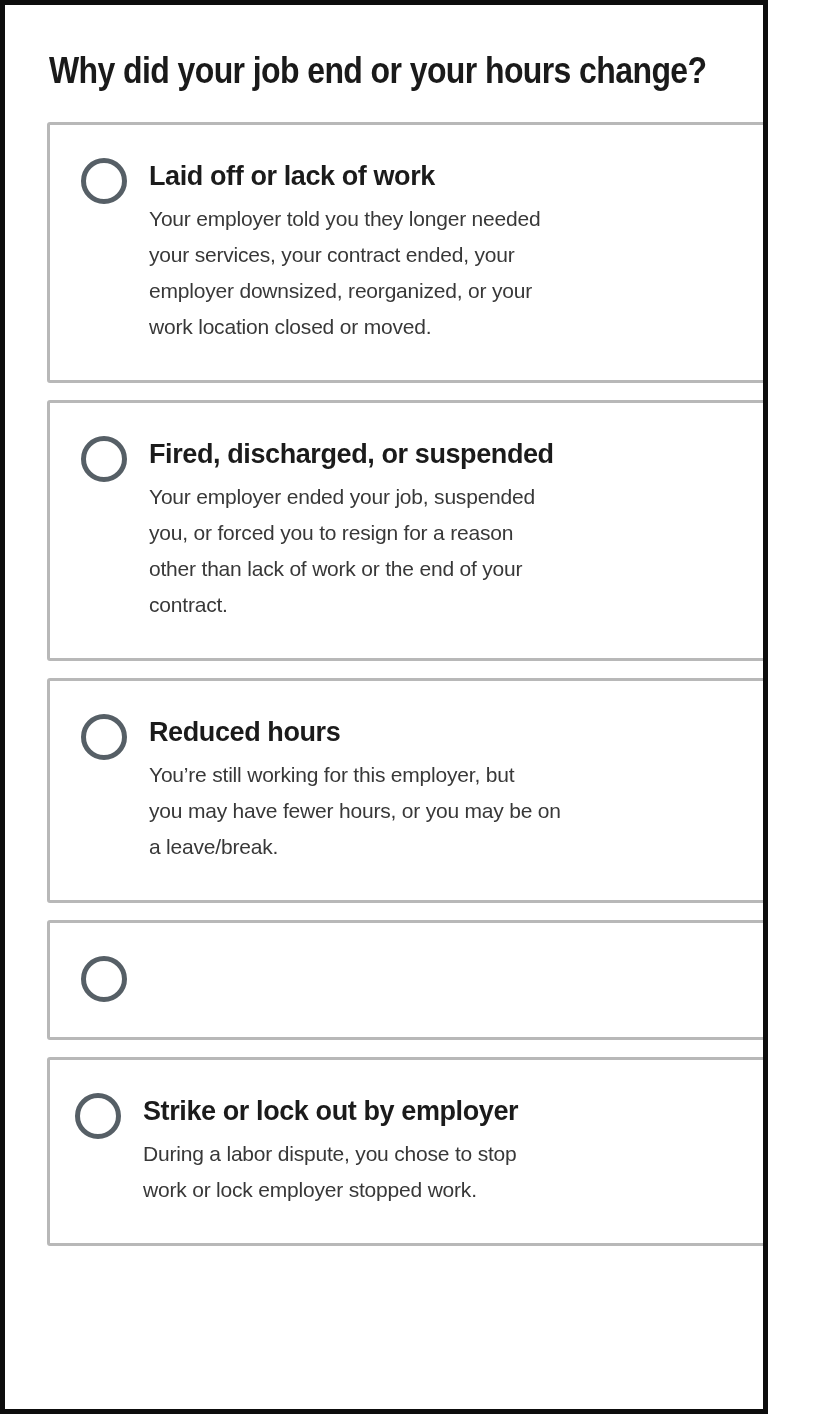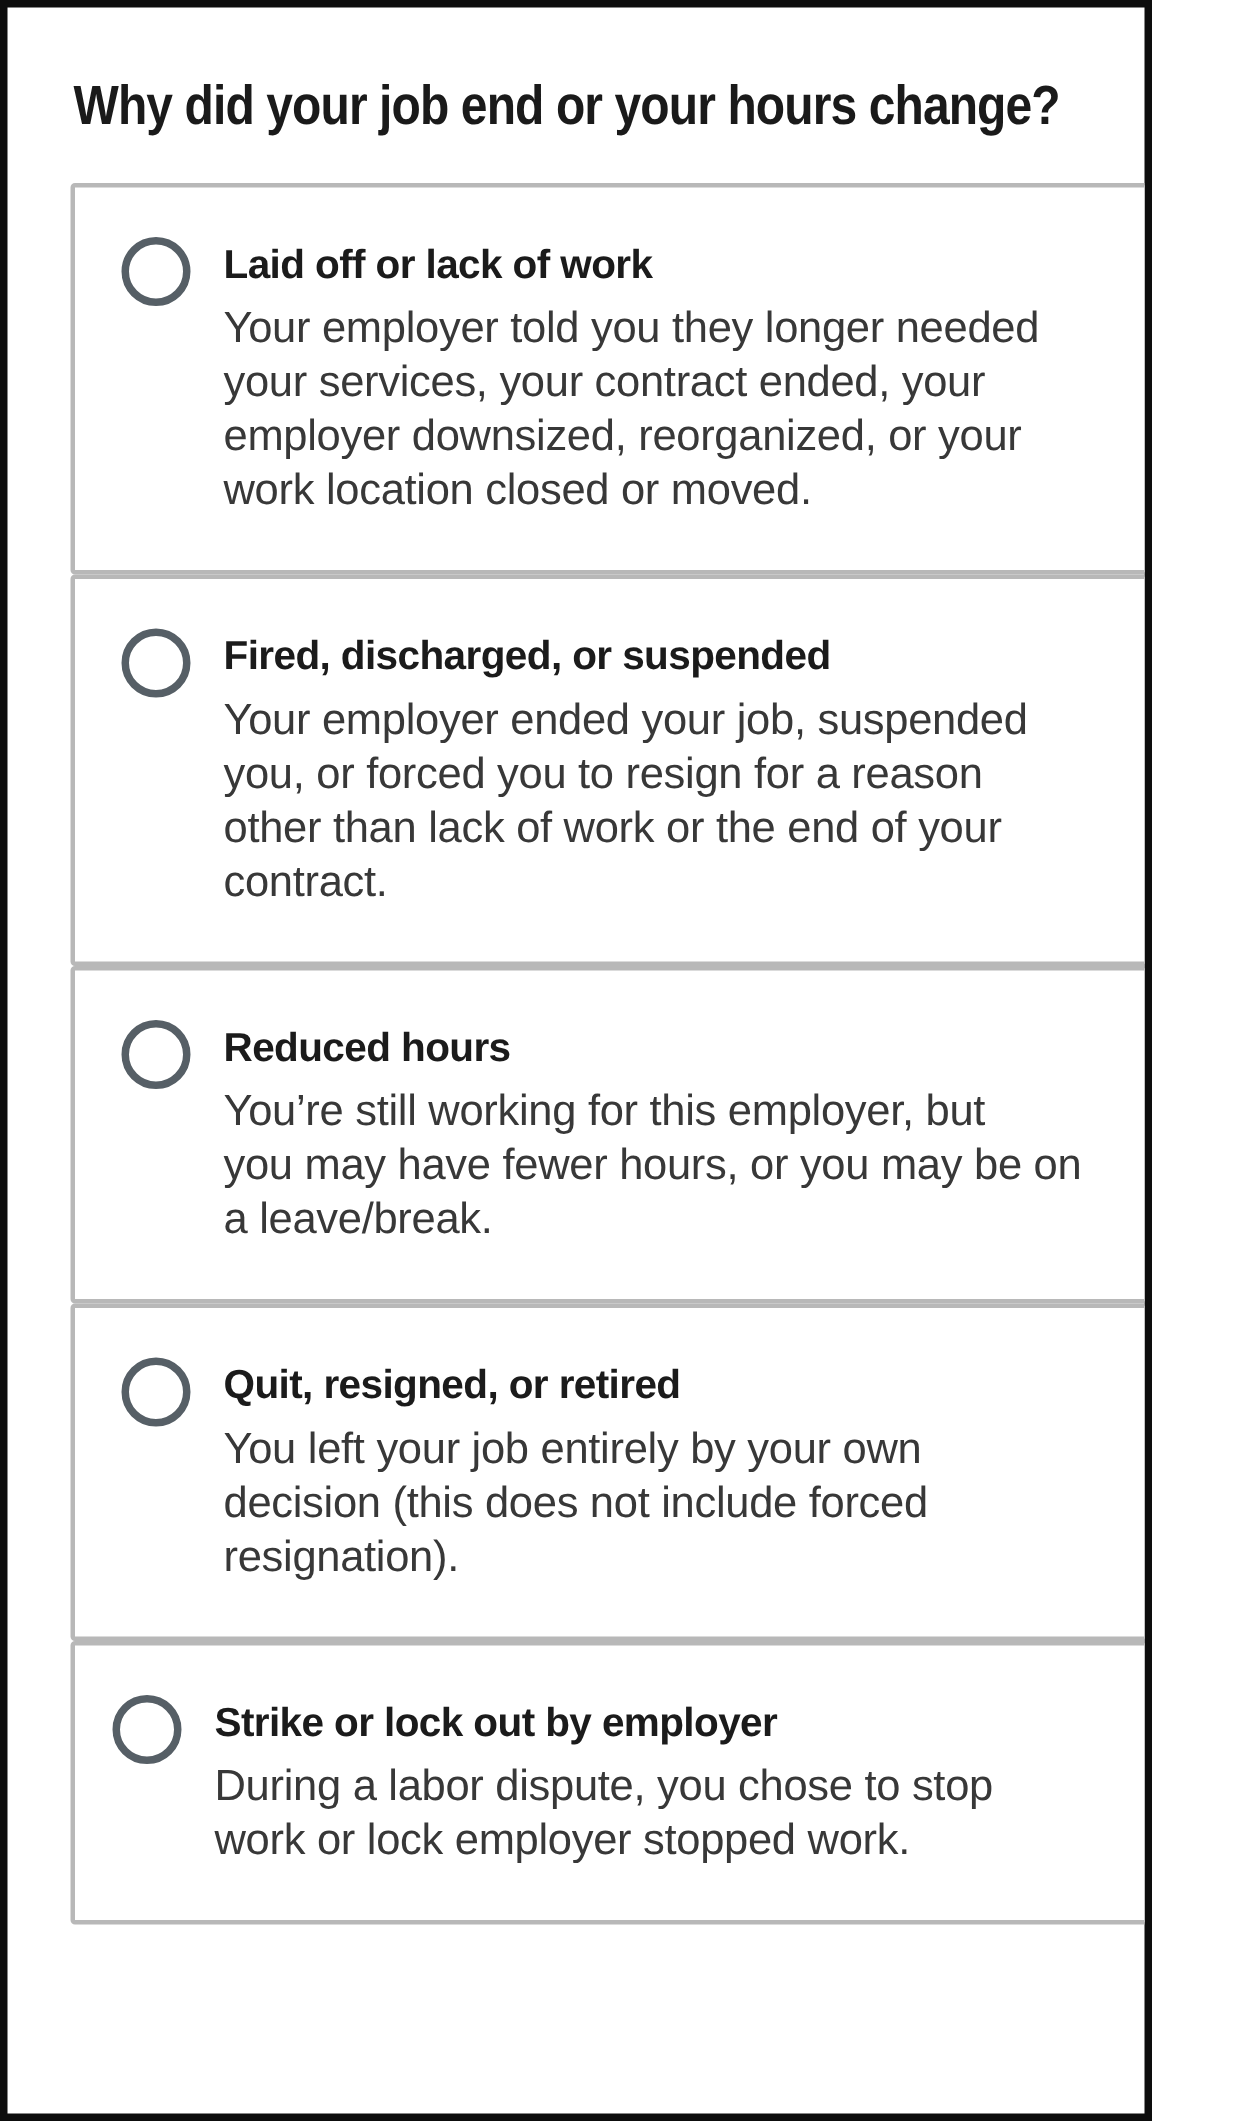--- a/index.html
+++ b/index.html
@@ -33,20 +33,21 @@
   }
   .card {
     box-sizing: border-box;
     display: flex;
     align-items: flex-start;
     width: 743px;
     background: #ffffff;
     border: 3px solid #b8b8b8;
     border-radius: 3px;
     padding: 33px 24px 35px 31px;
+    margin-bottom: 17px;
     cursor: pointer;
   }
   .card:last-child { margin-bottom: 0; padding-left: 25px; }
   .radio {
     flex: 0 0 auto;
     box-sizing: border-box;
     width: 46px;
     height: 46px;
     border: 5px solid #565f66;
     border-radius: 50%;
@@ -58,21 +59,21 @@
     display: block;
     font-size: 27px;
     line-height: 36px;
     font-weight: bold;
     letter-spacing: -0.4px;
     color: #1b1b1b;
     margin: 0 0 7px 0;
   }
   .option-desc {
     display: block;
-    font-size: 29px;
+    font-size: 21px;
     line-height: 36px;
     letter-spacing: -0.2px;
     color: #383838;
     white-space: pre-line;
   }
 </style>
 </head>
 <body>
 
 <div class="frame">
@@ -108,26 +109,20 @@
       <span class="content">
         <span class="option-title">Reduced hours</span>
         <span class="option-desc">You’re still working for this employer, but
 you may have fewer hours, or you may be on
 a leave/break.</span>
       </span>
     </label>
 
     <label class="card">
       <span class="radio" role="radio" aria-checked="false"></span>
-      <span class="content">
-        <span class="option-title">Quit, resigned, or retired</span>
-        <span class="option-desc">You left your job entirely by your own
-decision (this does not include forced
-resignation).</span>
-      </span>
     </label>
 
     <label class="card">
       <span class="radio" role="radio" aria-checked="false"></span>
       <span class="content">
         <span class="option-title">Strike or lock out by employer</span>
         <span class="option-desc">During a labor dispute, you chose to stop
 work or lock employer stopped work.</span>
       </span>
     </label>

